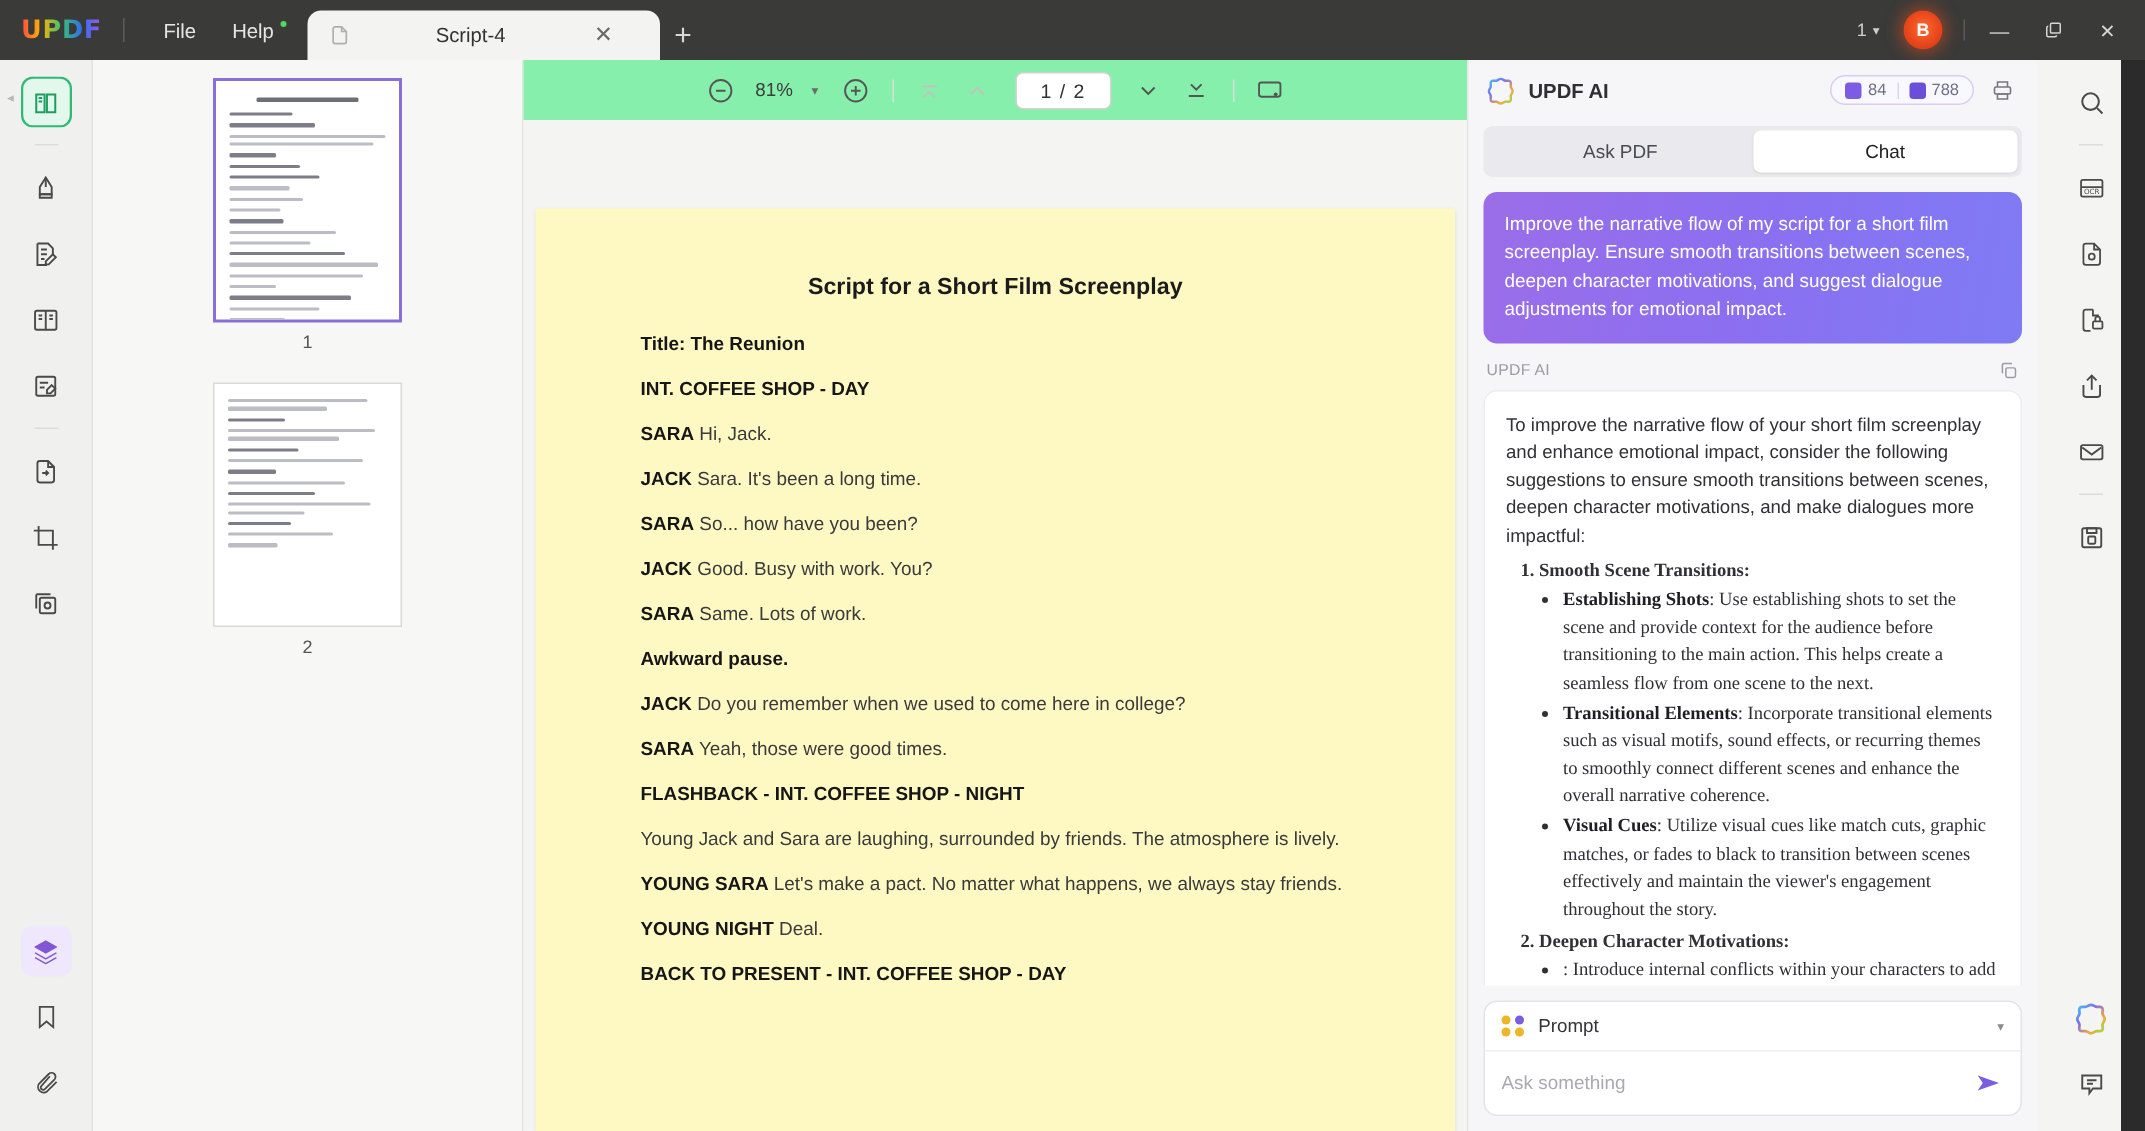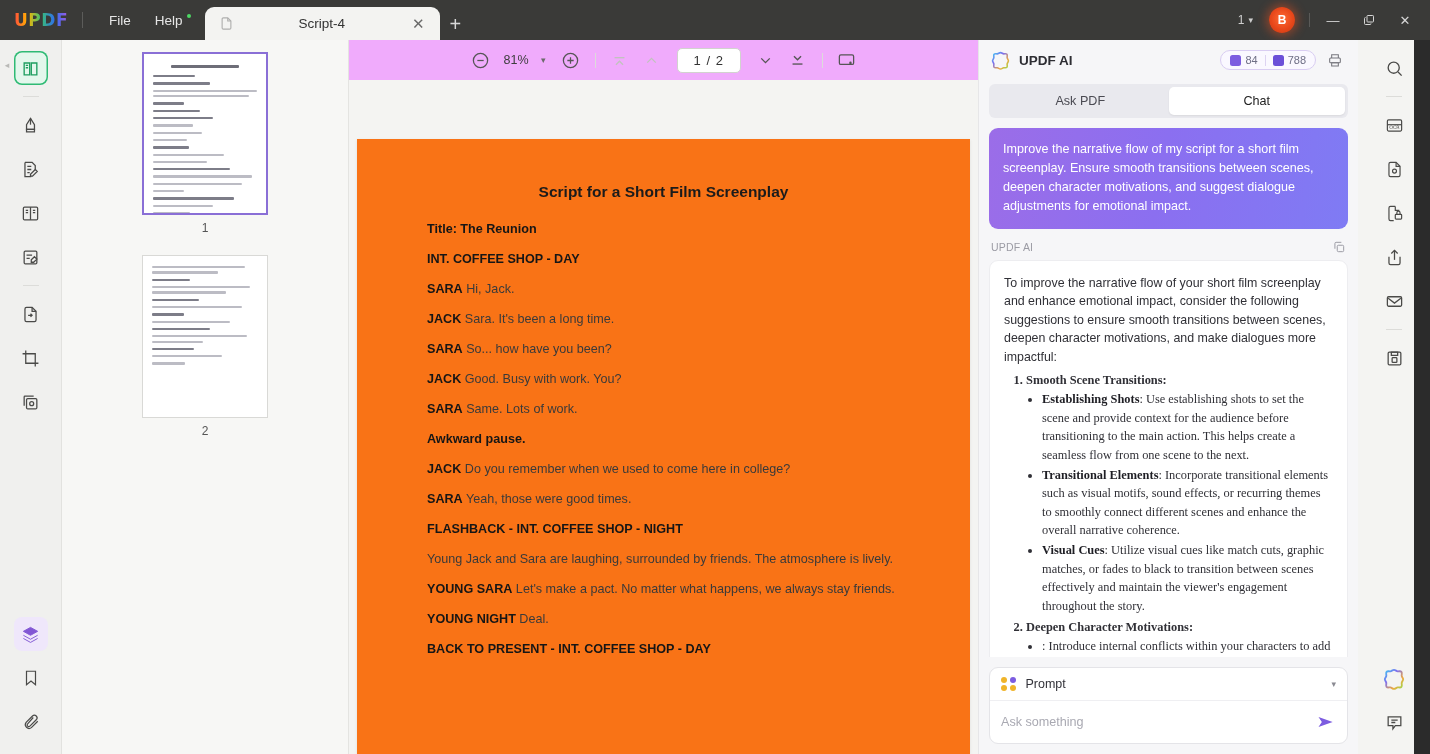--- a/index.html
+++ b/index.html
@@ -26,21 +26,21 @@
   .tb-menu {
     color: #e6e6e6; font-size: 13.5px; padding: 5px 12px; position: relative; cursor: default;
   }
   .tb-menu .dot {
     position:absolute; top:6px; right:4px; width:4px; height:4px; border-radius:50%;
     background:#4cd964;
   }
   .tabstrip { display:flex; align-items:flex-end; height:40px; margin-left: 10px; }
   .tab {
     position: relative; display:flex; align-items:center; gap:8px;
-    height:33px; padding: 0 12px 0 14px; min-width: 235px;
+    height:33px; padding: 0 28px 0 14px; min-width: 235px;
     background: #f3f3f1; border-radius: 9px 9px 0 0; color:#3a3a38; font-size:13px;
     align-self:flex-end;
   }
   .tab .tab-file-ico {
     width:16px;height:16px;opacity:.55; display:inline-flex; align-items:center; justify-content:center;
   }
   .tab .tab-title { flex:1; text-align:center; font-size:13.5px; color:#333; }
   .tab .tab-close { font-size:15px; color:#6a6a6a; line-height:1; padding:2px 3px; }
   .newtab { color:#d8d8d8; font-size:20px; padding:0 10px 6px 10px; align-self:flex-end; line-height:1;}
   .tb-right { margin-left:auto; display:flex; align-items:center; gap:2px; padding-right:8px; }
@@ -92,39 +92,39 @@
   .thumb-card.selected .thumb-page { border:2px solid #8a6fd6; }
   .thumb-label { text-align:center; font-size:12px; color:#555; margin:6px 0 18px 0; }
   .tl { height:2.3px; background:#bcbcc4; border-radius:1px; margin-bottom:3.1px; }
   .tl.title { height:3.2px; width:66%; margin:3px auto 7px auto; background:#6e6e78; }
   .tl.b { background:#7d7d88; }
 
   
   .page-toolbar {
     position:absolute; left:349px; top:0; width:629px; height:40px;
     display:flex; align-items:center; justify-content:center; gap:2px;
-    background:#f0abfc;
+    background:#86efac;
   }
   .tbtn { width:30px;height:30px;display:flex;align-items:center;justify-content:center;color:#555; }
   .tbtn.dim { color:#c2c2bf; }
   .zoomval { font-size:12.5px; color:#3d3d3d; min-width:38px; text-align:center; }
   .caret-sm { font-size:9px; color:#6a6a6a; padding:0 8px 0 4px;}
   .pagebox {
     border:1px solid #d2d2cf; background:#fff; border-radius:5px;
     font-size:13px; color:#333; padding:4px 16px; margin:0 8px; letter-spacing:1px;
   }
   .tsep { width:1px; height:15px; background:#dcdcd9; margin:0 7px; }
 
   
   .docview {
     position:absolute; left:349px; top:40px; width:629px; height:674px;
     background:#f4f4f2; overflow:hidden; display:flex; justify-content:center;
   }
   .page {
-    width:613px; background:#f97316; margin-top:59px; padding:44px 70px 40px 70px;
+    width:613px; background:#fef9c3; margin-top:59px; padding:44px 70px 40px 70px;
     box-shadow: 0 1px 3px rgba(0,0,0,.09);
   }
   .doc-title { text-align:center; font-size:15.5px; font-weight:bold; color:#1b1b1b; margin-bottom:20px;
                font-family:"Liberation Sans", sans-serif; }
   .doc-p { font-size:12.6px; line-height:1.35; color:#3a3a3a; margin-bottom:13px; }
   .doc-p.bold { font-weight:bold; color:#161616; }
   .doc-p b { color:#161616; }
 
   
   .ai-panel {

